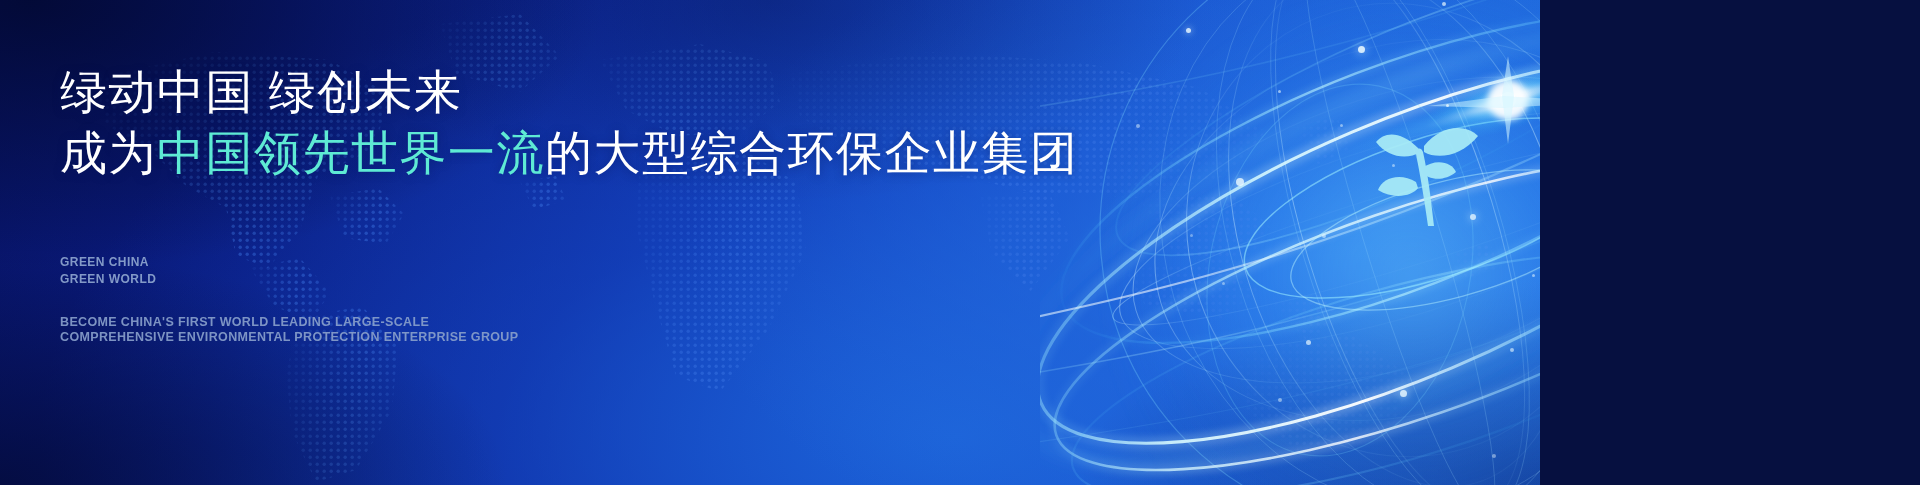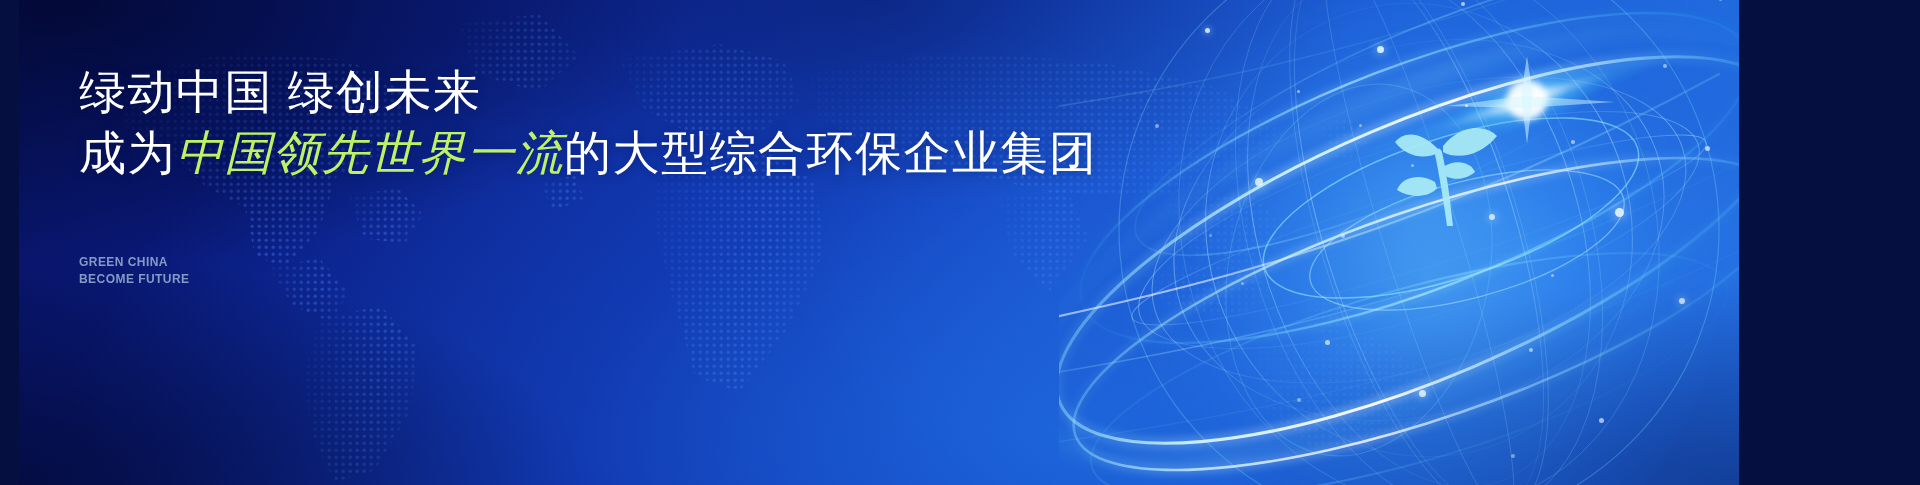--- a/index.html
+++ b/index.html
@@ -1,26 +1,25 @@
 <!DOCTYPE html>
 <html><head>
 <meta charset="utf-8">
 <title>Hero Banner</title>
 <style>
   html,body{margin:0;padding:0;background:#061040;}
   *{box-sizing:border-box;}
 
   .banner{
     position:relative;
-    width:1720px;
+    width:1540px;
     height:485px;
     overflow:hidden;
     font-family:"Liberation Sans","DejaVu Sans",sans-serif;
     background:#0b1f7a;
-    margin-left:19px;
   }
 
   
   .bg-base{
     position:absolute; inset:0;
     background:
       radial-gradient(ellipse 70% 120% at 88% 52%, #2a7ae8 0%, rgba(36,108,224,0.55) 28%, rgba(18,62,188,0.0) 62%),
       radial-gradient(ellipse 85% 150% at 62% 90%, #1c63d8 0%, rgba(22,80,208,0.45) 35%, rgba(10,40,150,0) 70%),
       linear-gradient(100deg, #08156b 0%, #0a1c82 18%, #0e2a9c 38%, #1340bb 58%, #1a5ad4 78%, #1f6ee0 100%);
   }
@@ -75,21 +74,21 @@
   }
   .headline{
     color:#ffffff;
     font-size:47px;
     line-height:59px;
     font-weight:400;
     letter-spacing:1.5px;
     white-space:nowrap;
     text-shadow:0 1px 10px rgba(0,20,90,0.45);
   }
-  .headline .accent{color:#bef264;font-style:italic;}
+  .headline .accent{color:#5eead4;}
   .headline-2{margin-top:2px;}
 
   .sub-en{
     margin-top:72px;
     color:#8ea5cf;
     font-size:12px;
     line-height:16.5px;
     font-weight:700;
     letter-spacing:0.45px;
     white-space:nowrap;
@@ -325,18 +324,22 @@
     <div class="headline headline-1">
       <span>绿动中国  绿创未来</span>
     </div>
 
     <div class="headline headline-2">
       <span>成为</span><span class="accent">中国领先世界一流</span><span>的大型综合环保企业集团</span>
     </div>
 
     <div class="sub-en">
       <span class="nowrap-line">GREEN CHINA</span>
-      <span class="nowrap-line">BECOME FUTURE</span>
-    </div>
-
+      <span class="nowrap-line">GREEN WORLD</span>
+    </div>
+
+    <div class="sub-en-2">
+      <span class="nowrap-line">BECOME CHINA'S FIRST WORLD LEADING LARGE-SCALE</span>
+      <span class="nowrap-line">COMPREHENSIVE ENVIRONMENTAL PROTECTION ENTERPRISE GROUP</span>
+    </div>
 
   </div>
 </div>
 
 </body></html>

